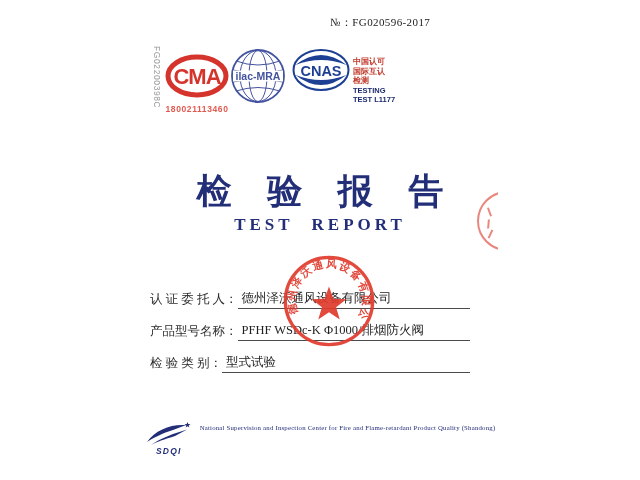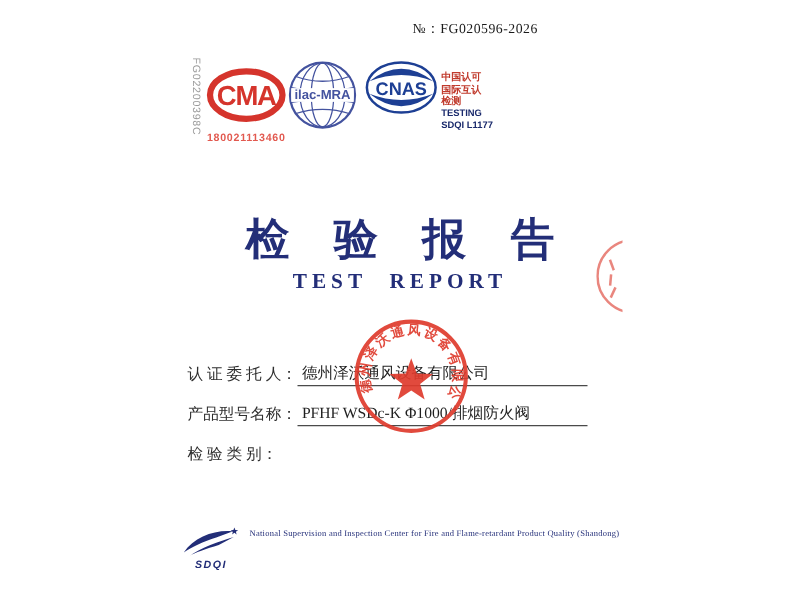--- a/index.html
+++ b/index.html
@@ -72,21 +72,21 @@
     font-size:6.8px; color:#232e78; margin-top:3px; letter-spacing:.2px;
     font-family:"Liberation Serif", serif;
   }
 </style>
 </head>
 <body>
 
 <div id="page">
 
   <div class="serial">
-    <span>№：</span><span>FG020596-2026</span>
+    <span>№：</span><span>FG020596-2017</span>
   </div>
 
   <div class="side-code">FG02200398C</div>
 
   <div class="cma">
     <svg width="66" height="46" viewBox="0 0 66 46">
       <ellipse cx="33" cy="23" rx="29" ry="19" fill="none" stroke="#d5342c" stroke-width="5"></ellipse>
       <text x="33" y="31" text-anchor="middle" font-size="22" font-weight="bold" letter-spacing="-1" fill="#d5342c" font-family="Liberation Sans, sans-serif">CMA</text>
     </svg>
     <div class="cma-number">180021113460</div>
@@ -113,38 +113,39 @@
       <path d="M3.5 27 Q29 47 54.5 27 Q29 37 3.5 27 Z" fill="#1d3f94"></path>
       <text x="29" y="28" text-anchor="middle" font-size="14.5" font-weight="bold" fill="#1d3f94" font-family="Liberation Sans, sans-serif">CNAS</text>
     </svg>
   </div>
 
   <div class="cnas-text">
     <div class="cn">中国认可</div>
     <div class="cn">国际互认</div>
     <div class="cn">检测</div>
     <div class="en">TESTING</div>
-    <div class="en">SDQI L1177</div>
+    <div class="en">TEST L1177</div>
   </div>
 
 
   <div class="title-cn">检 验 报 告</div>
   <div class="title-en">TEST REPORT</div>
 
   <div class="fields">
     <div class="field-row">
       <span class="field-label">认 证 委 托 人：</span>
       <span class="field-value">德州泽沃通风设备有限公司</span>
     </div>
     <div class="field-row">
       <span class="field-label">产品型号名称：</span>
       <span class="field-value">PFHF WSDc-K Φ1000/排烟防火阀</span>
     </div>
     <div class="field-row">
       <span class="field-label">检 验 类 别：</span>
+      <span class="field-value">型式试验</span>
     </div>
   </div>
 
   <svg class="seal" viewBox="0 0 100 100">
     <circle cx="50" cy="50" r="45.5" fill="none" stroke="#df3b2d" stroke-width="3.4"></circle>
     <path id="sealTextArc" d="M18.3 64.8 A35 35 0 1 1 81.7 64.8" fill="none"></path>
     <text font-size="11" fill="#df3b2d" font-weight="bold" letter-spacing="2" font-family="Liberation Sans, sans-serif">
       <textPath href="#sealTextArc" startOffset="2">德州泽沃通风设备有限公司</textPath>
     </text>
     <polygon fill="#df3b2d" points="50,35 54.6,47.7 68.1,48.1 57.4,56.4 61.2,69.4 50,61.8 38.8,69.4 42.6,56.4 31.9,48.1 45.4,47.7"></polygon>

